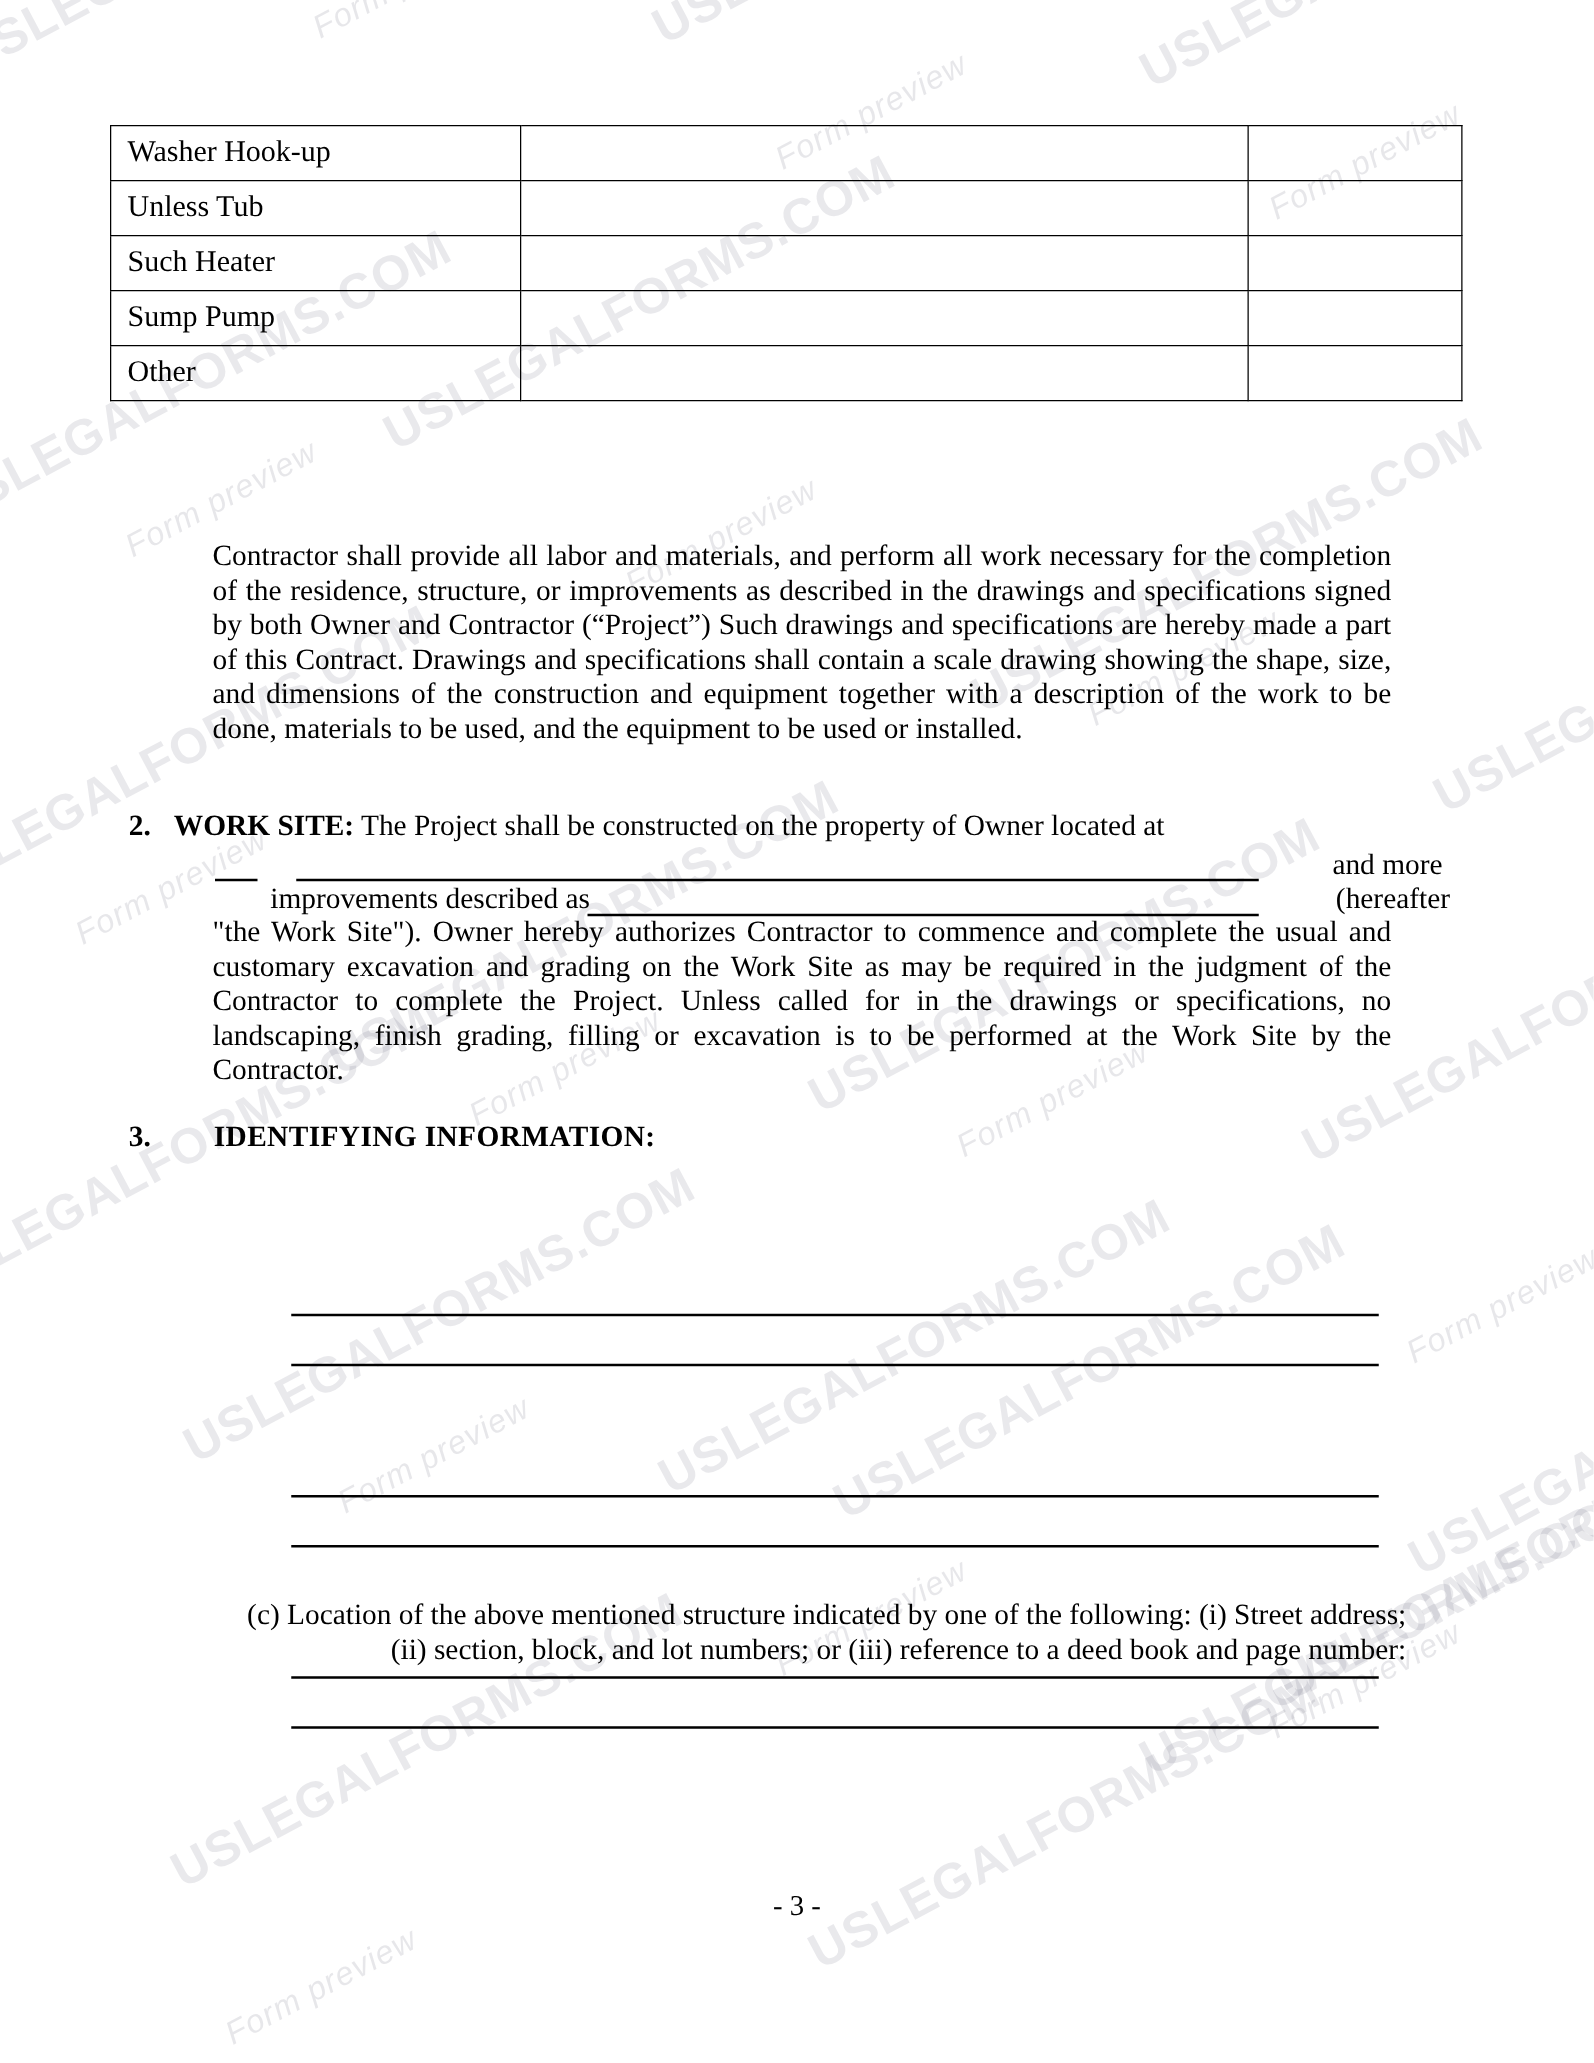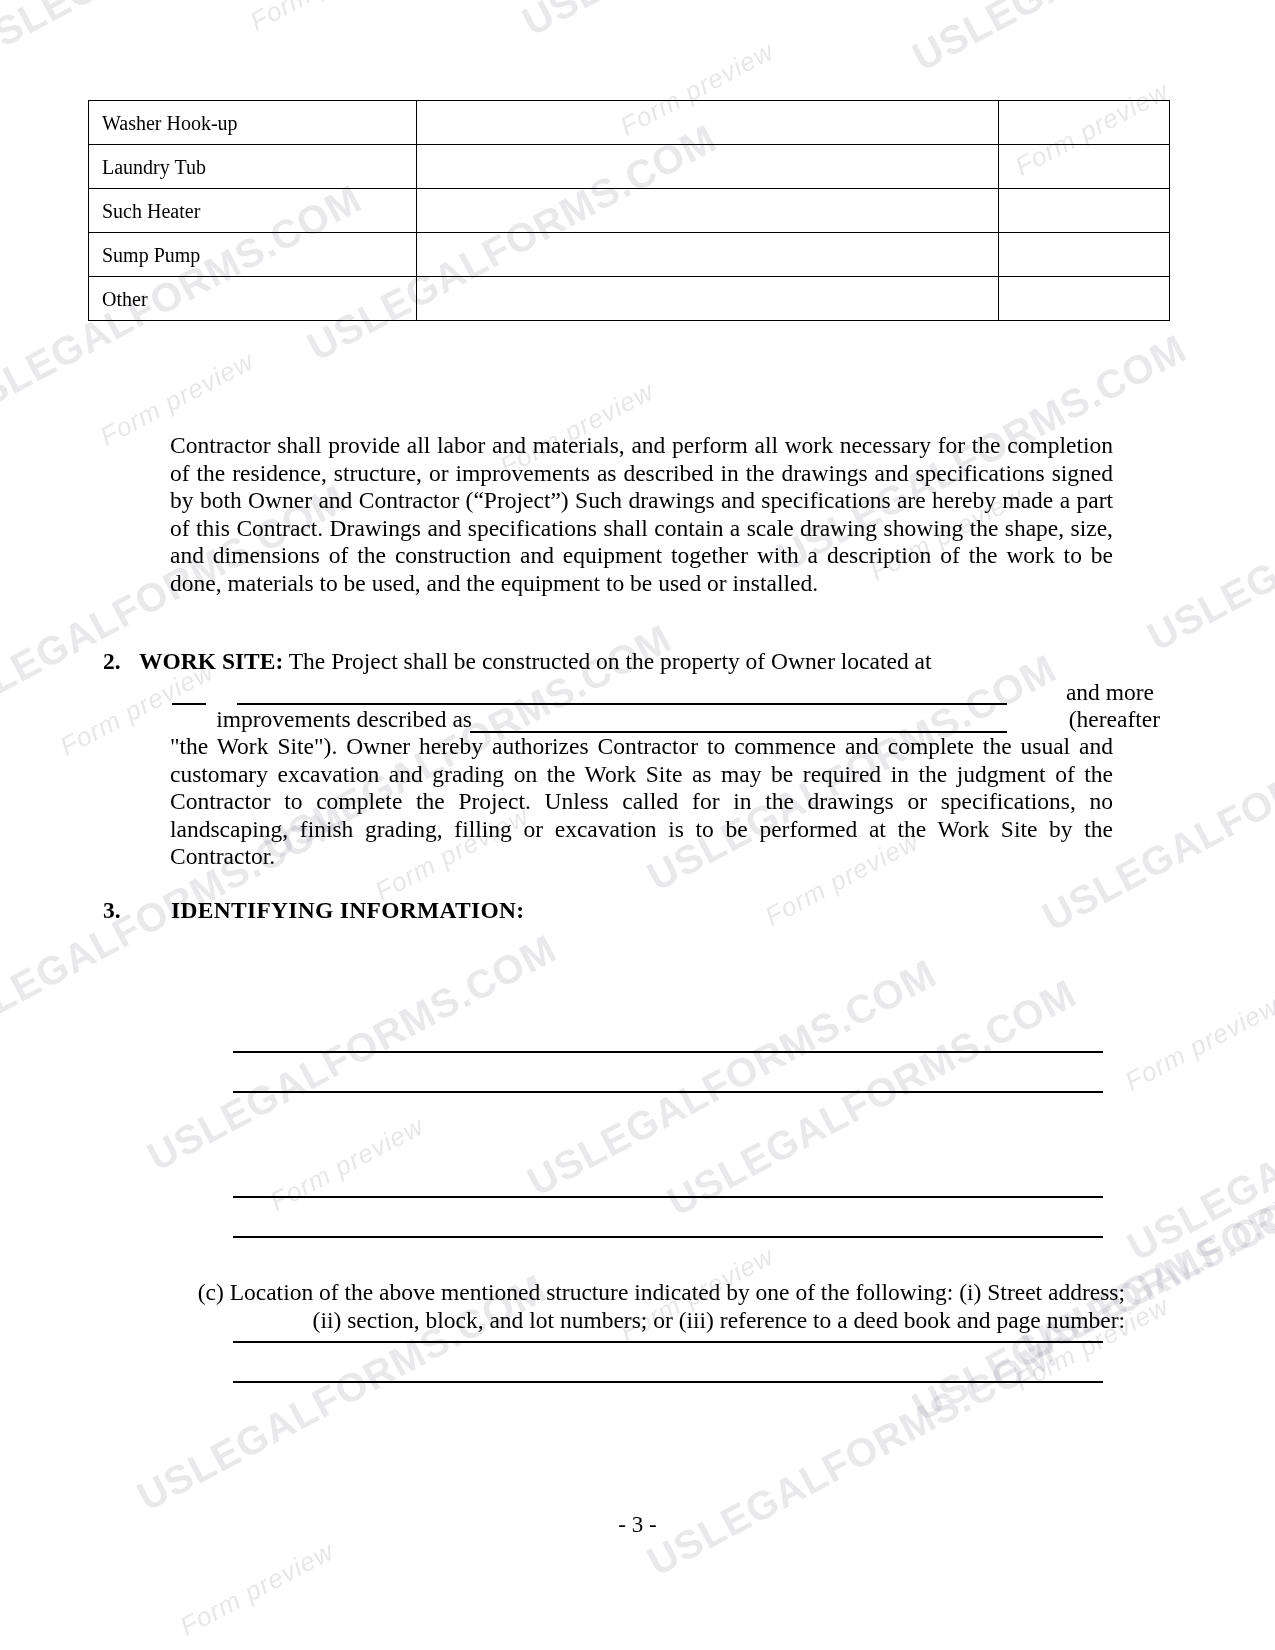--- a/index.html
+++ b/index.html
@@ -59,21 +59,21 @@
     left: 88px;
     top: 100px;
     width: 1082px;
     border-collapse: collapse;
     table-layout: fixed;
   }
   .form-table td {
     border: 1.6px solid #000;
     height: 43px;
     padding: 0 0 0 13px;
-    font-size: 20px;
+    font-size: 24px;
     line-height: 1.1;
     vertical-align: middle;
   }
   .form-table td.c1 { width: 310px; }
   .form-table td.c2 { width: 560px; }
   .form-table td.c3 { width: 155px; }
 
   
   .para {
     position: absolute;
@@ -159,21 +159,21 @@
   <div id="content">
 
     <table class="form-table">
       <tbody>
         <tr>
           <td class="c1">Washer Hook-up</td>
           <td class="c2"></td>
           <td class="c3"></td>
         </tr>
         <tr>
-          <td class="c1">Laundry Tub</td>
+          <td class="c1">Unless Tub</td>
           <td class="c2"></td>
           <td class="c3"></td>
         </tr>
         <tr>
           <td class="c1">Such Heater</td>
           <td class="c2"></td>
           <td class="c3"></td>
         </tr>
         <tr>
           <td class="c1">Sump Pump</td>

